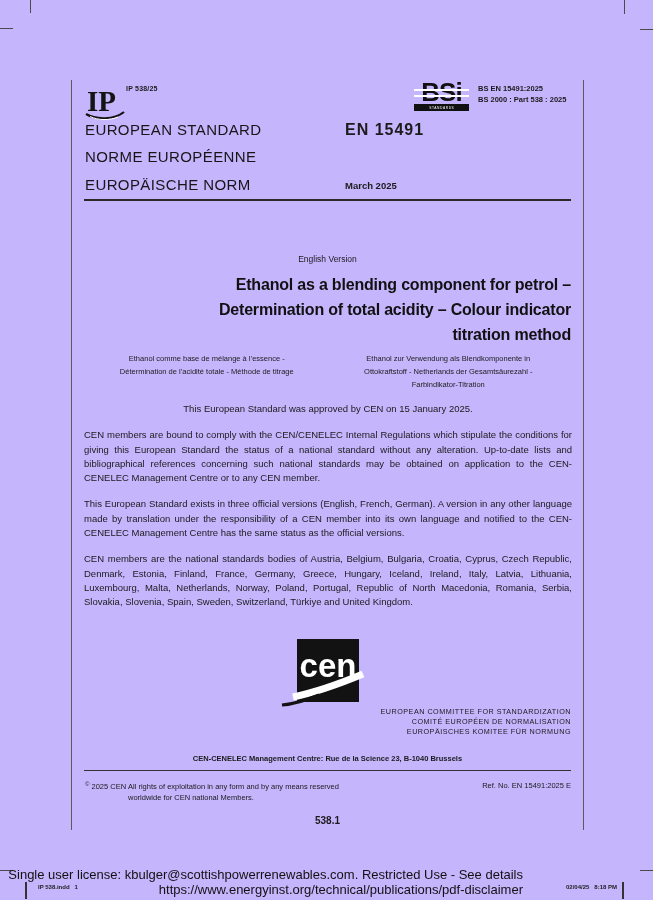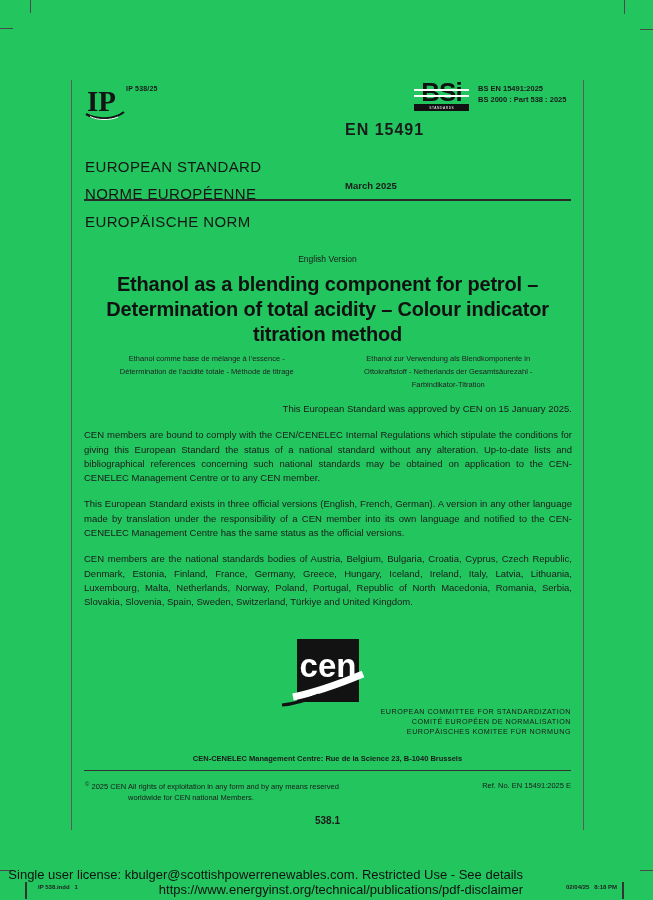--- a/index.html
+++ b/index.html
@@ -1,46 +1,46 @@
 <!DOCTYPE html>
 <html><head>
 <meta charset="utf-8">
 <style>
   html,body{margin:0;padding:0;background:#fff;}
   .sheet{
-    position:relative;width:653px;height:900px;background:#22c55e;overflow:hidden;
+    position:relative;width:653px;height:900px;background:#c4b5fd;overflow:hidden;
     font-family:"Liberation Sans",sans-serif;color:#1b1b1b;
   }
   .abs{position:absolute;}
   .mark{position:absolute;background:#4a4a4a;}
   .trim{position:absolute;width:1px;background:#5a5a5a;top:80px;height:750px;}
 
   
   .ip-ref{left:126px;top:85px;font-size:7px;font-weight:bold;letter-spacing:.2px;}
   .bsi{left:414px;top:82px;width:55px;}
   .bsi-letters{position:relative;font-weight:bold;font-size:26px;line-height:21px;letter-spacing:-1px;color:#111;text-align:center;}
   .bsi-stripe{position:absolute;left:0;width:100%;height:2px;background:#fff;}
   .bsi-bar{margin-top:1px;background:#111;height:7px;display:flex;align-items:center;justify-content:center;}
   .bsi-bar span{color:#fff;font-size:6px;letter-spacing:1px;transform:scale(.55);white-space:nowrap;}
   .bsi-refs{left:478px;top:84px;font-size:7.5px;font-weight:bold;line-height:10.5px;white-space:nowrap;}
 
-  .std-names{left:85px;top:116px;font-size:15px;letter-spacing:.4px;line-height:27.4px;color:#161616;margin-top:37px;}
+  .std-names{left:85px;top:116px;font-size:15px;letter-spacing:.4px;line-height:27.4px;color:#161616;}
   .std-number{left:345px;top:121px;font-size:16px;font-weight:bold;letter-spacing:1px;}
   .issue-date{left:345px;top:180px;font-size:9.5px;font-weight:bold;}
   .rule-thick{left:84px;top:199px;width:487px;height:2px;background:#2a2a2a;}
   .ics-row{left:84px;top:213px;width:487px;display:flex;justify-content:space-between;font-size:8.2px;}
 
   .version-label{left:84px;top:254px;width:487px;text-align:center;font-size:8.5px;}
-  .doc-title{left:84px;top:272px;width:487px;text-align:center;font-weight:bold;font-size:20px;line-height:25px;letter-spacing:-.2px;color:#111;}
+  .doc-title{left:84px;top:272px;width:487px;text-align:right;font-weight:bold;font-size:16px;line-height:25px;letter-spacing:-.2px;color:#111;}
   .subtitles{left:88px;top:352px;width:479px;display:flex;gap:4px;}
   .subtitle{flex:1;text-align:center;font-size:7.5px;line-height:13px;color:#222;}
 
   .body-copy{left:84px;top:402px;width:488px;font-size:9.5px;line-height:14.3px;}
   .body-copy p{margin:0 0 12px 0;text-align:justify;}
-  .body-copy p.first{text-align:right;}
+  .body-copy p.first{text-align:center;}
 
   .cen-logo{left:283px;top:639px;}
   .committee{left:84px;top:707px;width:487px;text-align:right;font-size:7.2px;line-height:10px;letter-spacing:.5px;color:#1a1a1a;}
   .mgmt{left:84px;top:754px;width:487px;text-align:center;font-size:7.5px;font-weight:bold;}
   .rule-thin{left:84px;top:770px;width:487px;height:1px;background:#333;}
 
   .cpy{left:85px;top:781px;font-size:7.5px;white-space:nowrap;}
   .cpy .sym{font-size:6px;vertical-align:3px;}
   .rights{left:128px;top:781px;font-size:7.5px;line-height:11px;}
   .refno{top:781px;right:82px;font-size:7.5px;margin-left:47px;}

